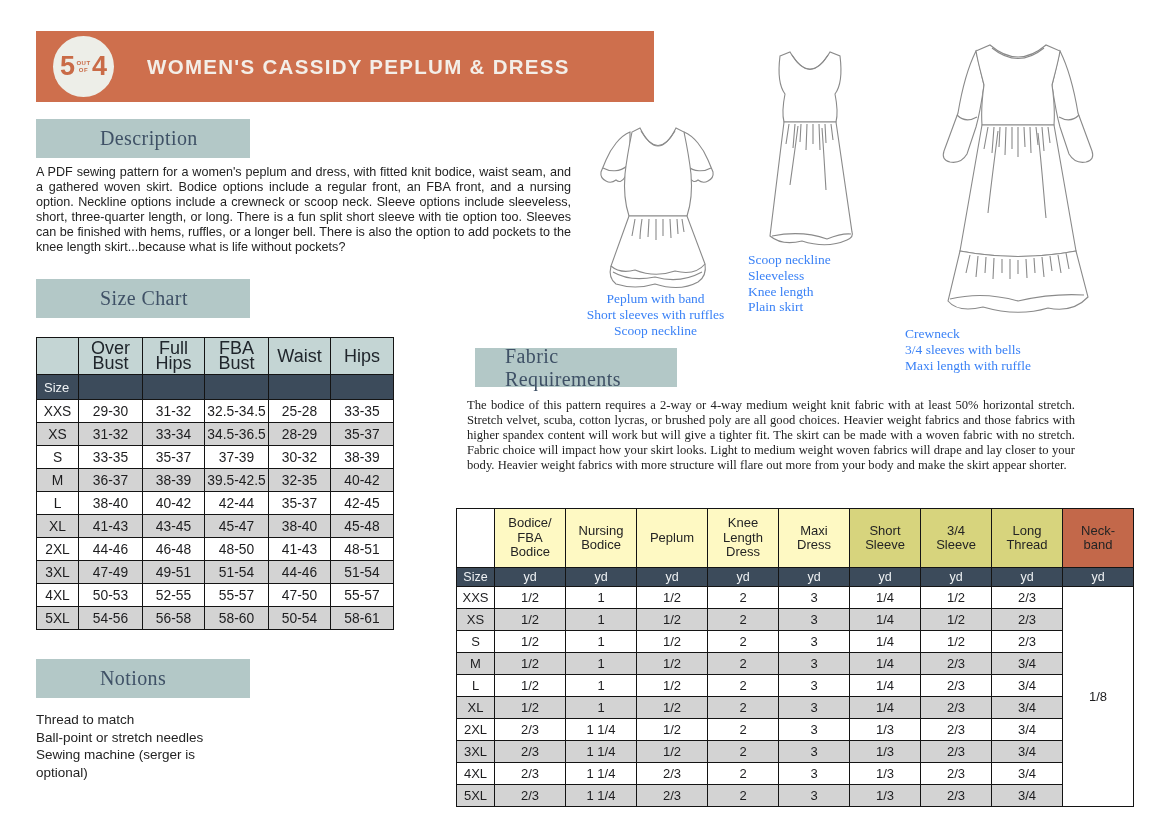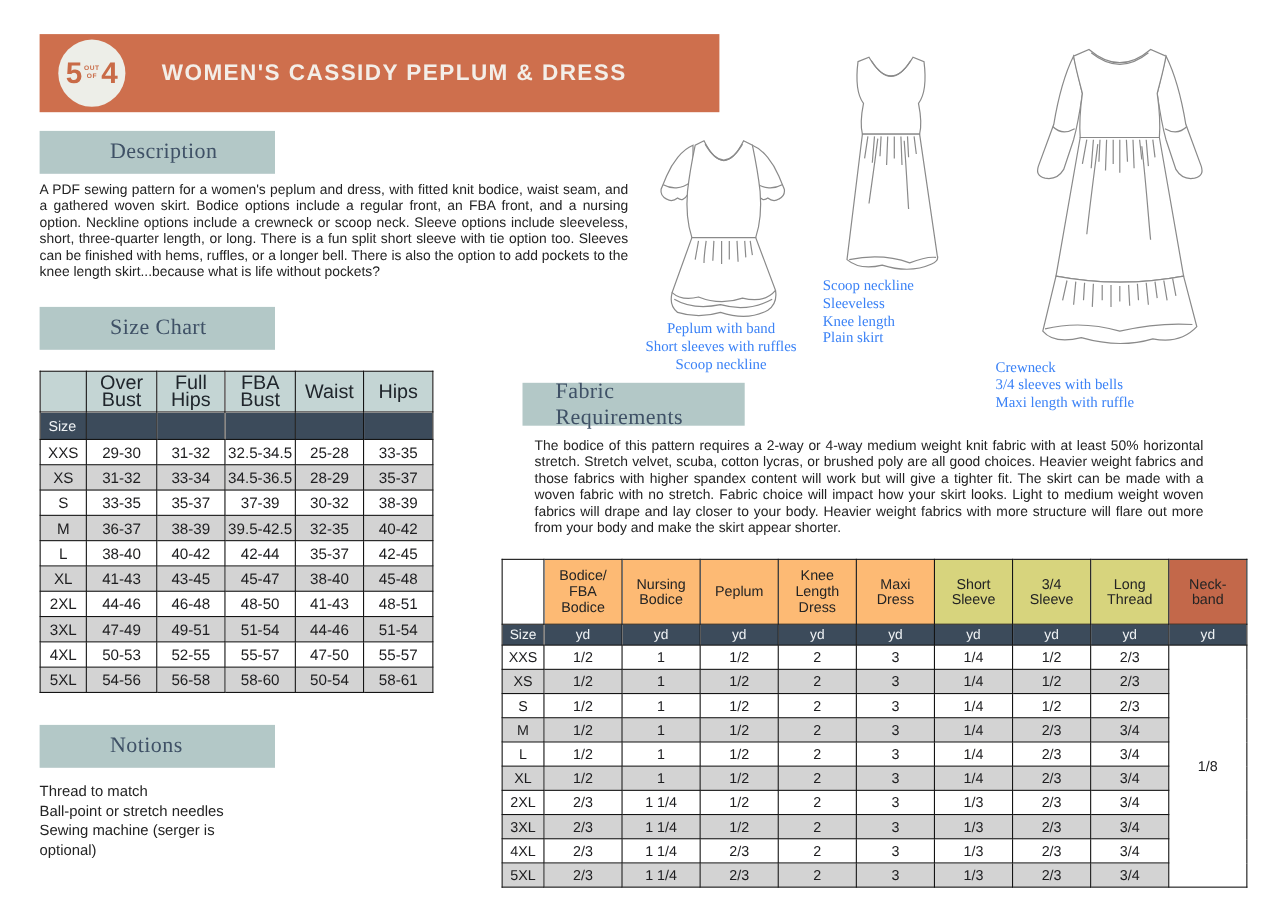--- a/index.html
+++ b/index.html
@@ -21,42 +21,42 @@
   .hbox{position:absolute;height:39px;background:#B3C8C7;display:flex;align-items:center;
         font-family:"Liberation Serif",serif;font-size:20px;color:#3F5166;letter-spacing:.4px;}
   .hbox.left-col{left:36px;width:214px;padding-left:64px;box-sizing:border-box;}
   #hbox-desc{top:119px;text-align:center;}
   #hbox-size{top:279px;}
   #hbox-notions{top:659px;}
   #hbox-fabric{left:475px;top:348px;width:202px;padding-left:30px;box-sizing:border-box;}
 
   .para{position:absolute;text-align:justify;font-size:12.6px;line-height:14.9px;color:#232323;}
   #desc-para{left:36px;top:165px;width:535px;}
-  #fabric-para{left:486px;top:398px;width:608px;}
+  #fabric-para{left:467px;top:398px;width:608px;font-family:Liberation Serif, serif;}
 
   
   table{position:absolute;border-collapse:collapse;table-layout:fixed;background:#fff;}
   th,td{border:1.5px solid #141414;text-align:center;padding:0;font-weight:normal;
         overflow:hidden;}
   tr.gray td{background:#D3D3D3;}
   .darkrow th{background:#3C4B5B;color:#EFF2F4;margin-top:37px;}
 
   
   #sizechart{left:36px;top:337px;width:357px;font-size:13.8px;}
   #sizechart thead th.colhead{background:#C4D5D4;height:36px;white-space:pre-line;
         line-height:15px;font-size:18px;color:#20262c;}
   #sizechart .darkrow th{height:24px;font-size:13px;}
   #sizechart .darkrow th:first-child{text-align:left;padding-left:7px;}
   #sizechart tbody td{height:22px;}
 
   
   #fabrictable{left:456px;top:508px;width:677px;font-size:13px;}
   #fabrictable thead th.colhead{height:58px;white-space:pre-line;line-height:14.5px;
         font-size:13px;color:#242424;}
-  .th-teal{background:#fdba74;}
+  .th-teal{background:#fef9c3;}
   .th-yellow{background:#D7D47D;}
   .th-orange{background:#C3684A;color:#33231c;}
   .th-corner{background:#ffffff;}
   #fabrictable .darkrow th{height:18px;font-size:12.5px;}
   #fabrictable tbody td{height:21px;}
   #fabrictable td.merge{background:#fff;vertical-align:middle;font-size:13px;}
 
   
   .notions-col{position:absolute;top:711px;font-size:13.5px;line-height:17.5px;color:#232323;}
   #notions-left{left:36px;width:198px;}

